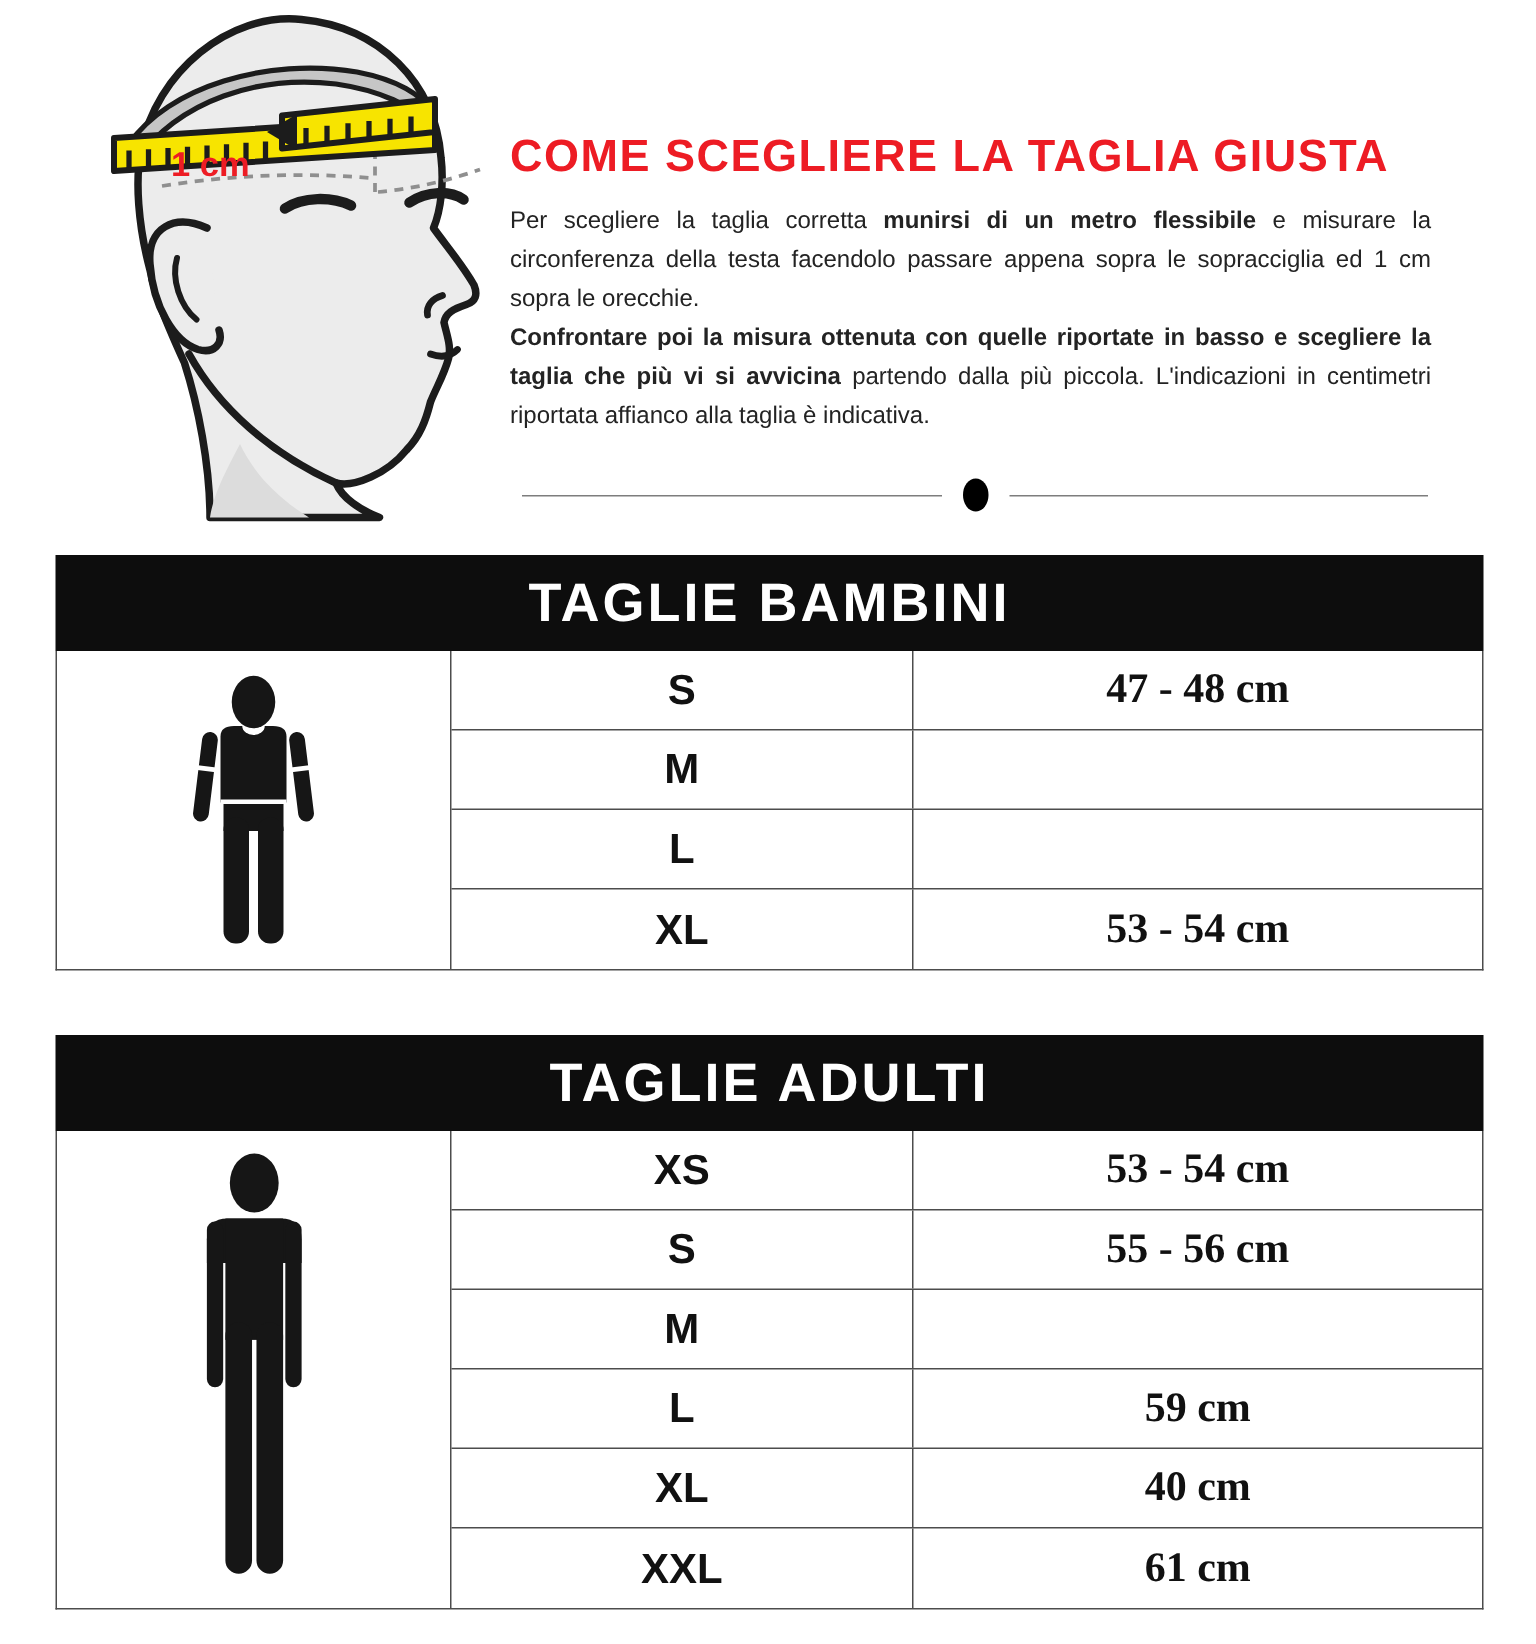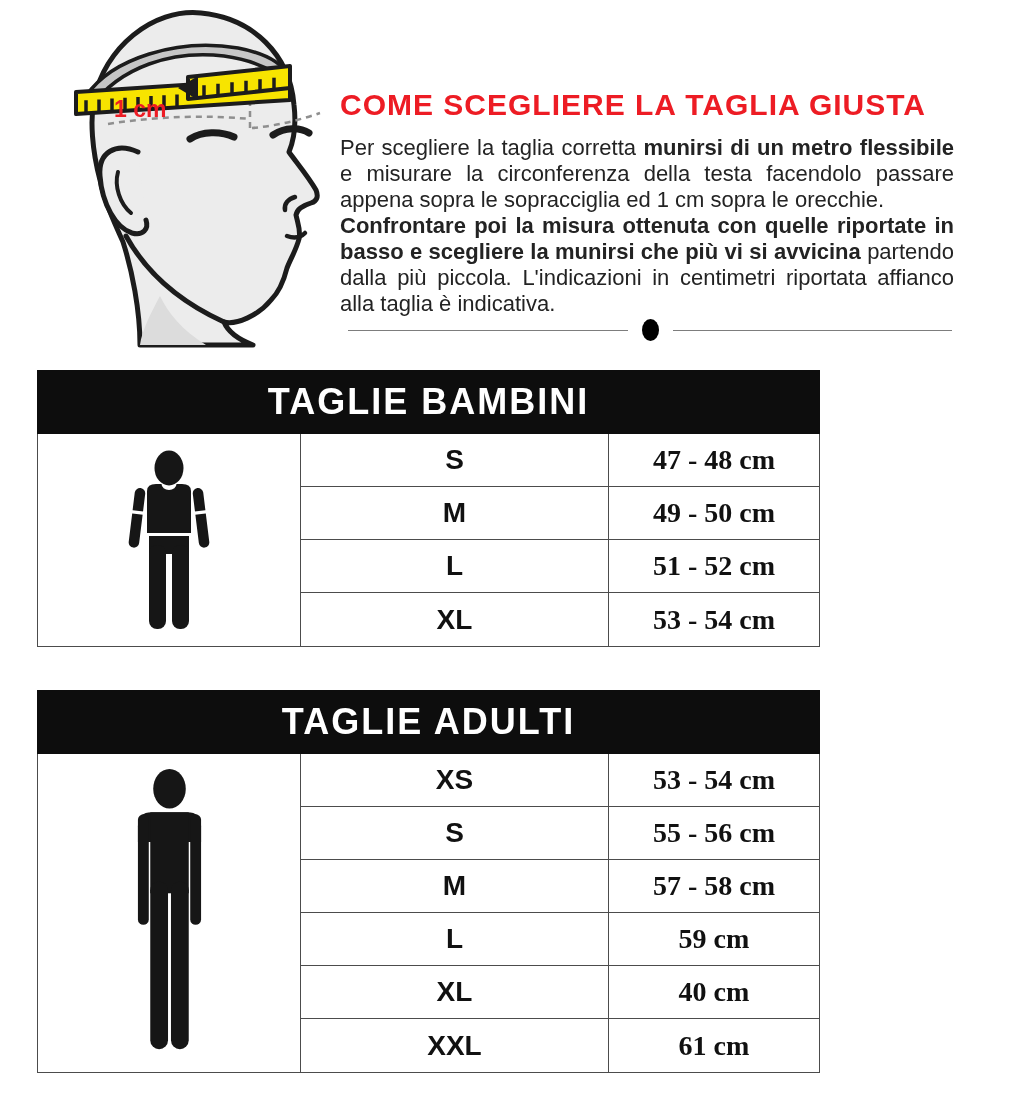--- a/index.html
+++ b/index.html
@@ -6,30 +6,30 @@
   html,body { background:#ffffff; }
   body { font-family:"Liberation Sans", sans-serif; }
   .page { position:relative; width:1024px; height:1096px; background:#ffffff; overflow:hidden;border-radius:14px; }
 
   
   .head-art { position:absolute; left:28px; top:0px; }
 
   
   .intro { position:absolute; left:340px; top:88px; width:614px; }
   .intro-title { color:#ed1c24; font-size:30px; font-weight:bold; letter-spacing:1px; margin-bottom:13px; white-space:nowrap; }
-  .intro p { font-size:22px; line-height:26px; color:#232323; text-align:justify; }
+  .intro p { font-size:16px; line-height:26px; color:#232323; text-align:justify; }
   .intro p b { font-weight:bold; }
 
   
   .divider { position:absolute; left:348px; top:319px; width:604px; height:22px; display:flex; align-items:center; }
   .dline { flex:1; height:0; border-top:1px solid #7d7d7d; }
   .ddot { width:17px; height:22px; background:#000; border-radius:50%; margin:0 14px; }
 
   
-  .size-table { position:absolute; left:37px; width:783px; }
+  .size-table { position:absolute; left:37px; width:952px; }
   .thead { height:64px; background:#0d0d0d; color:#ffffff; font-weight:bold; font-size:36px; letter-spacing:2px;
            display:flex; align-items:center; justify-content:center; }
   .tbody { display:flex; border:1px solid #4c4c4c; border-top:none; background:#fff; }
   .icon-cell { width:263px; border-right:1px solid #4c4c4c; display:flex; align-items:center; justify-content:center; }
   .rows { flex:1; display:flex; flex-direction:column; }
   .trow { display:flex; height:53px; border-bottom:1px solid #4c4c4c; }
   .trow:last-child { border-bottom:none; }
   .cell { display:flex; align-items:center; justify-content:center; font-weight:bold; font-size:28px; color:#111; }
   .cell.size { width:308px; border-right:1px solid #4c4c4c; }
   .cell.cm { flex:1;font-family:Liberation Serif, serif; }
@@ -91,21 +91,21 @@
         <path d="M246 77.7 L246 89.7"></path>
     </g>
     <path fill="#1c1c1c" d="M150 88 L170 76 L170 100 Z"></path>
 
     <text x="86" y="117" font-size="23" font-weight="bold" font-family="Liberation Sans, sans-serif" fill="#ed1c24">1 cm</text>
   </svg>
 
   <div class="intro">
     <h1 class="intro-title">COME SCEGLIERE LA TAGLIA GIUSTA</h1>
     <p><span>Per scegliere la taglia corretta </span><b>munirsi di un metro flessibile</b><span> e misurare la circonferenza della testa facendolo passare appena sopra le sopracciglia ed 1 cm sopra le orecchie.</span></p>
-    <p><b>Confrontare poi la misura ottenuta con quelle riportate in basso e scegliere la munirsi che più vi si avvicina</b><span> partendo dalla più piccola. L'indicazioni in centimetri riportata affianco alla taglia è indicativa.</span></p>
+    <p><b>Confrontare poi la misura ottenuta con quelle riportate in basso e scegliere la taglia che più vi si avvicina</b><span> partendo dalla più piccola. L'indicazioni in centimetri riportata affianco alla taglia è indicativa.</span></p>
   </div>
 
   <div class="divider">
     <span class="dline"></span>
     <span class="ddot"></span>
     <span class="dline"></span>
   </div>
 
   <section class="size-table" style="top:370px">
     <header class="thead">TAGLIE BAMBINI</header>
@@ -127,25 +127,23 @@
           </g>
         </svg>
       </div>
       <div class="rows">
         <div class="trow">
           <div class="cell size">S</div>
           <div class="cell cm">47 - 48 cm</div>
         </div>
         <div class="trow">
           <div class="cell size">M</div>
-          <div class="cell cm">49 - 50 cm</div>
         </div>
         <div class="trow">
           <div class="cell size">L</div>
-          <div class="cell cm">51 - 52 cm</div>
         </div>
         <div class="trow">
           <div class="cell size">XL</div>
           <div class="cell cm">53 - 54 cm</div>
         </div>
       </div>
     </div>
   </section>
 
   <section class="size-table" style="top:690px">
@@ -168,21 +166,20 @@
         <div class="trow">
           <div class="cell size">XS</div>
           <div class="cell cm">53 - 54 cm</div>
         </div>
         <div class="trow">
           <div class="cell size">S</div>
           <div class="cell cm">55 - 56 cm</div>
         </div>
         <div class="trow">
           <div class="cell size">M</div>
-          <div class="cell cm">57 - 58 cm</div>
         </div>
         <div class="trow">
           <div class="cell size">L</div>
           <div class="cell cm">59 cm</div>
         </div>
         <div class="trow">
           <div class="cell size">XL</div>
           <div class="cell cm">40 cm</div>
         </div>
         <div class="trow">

